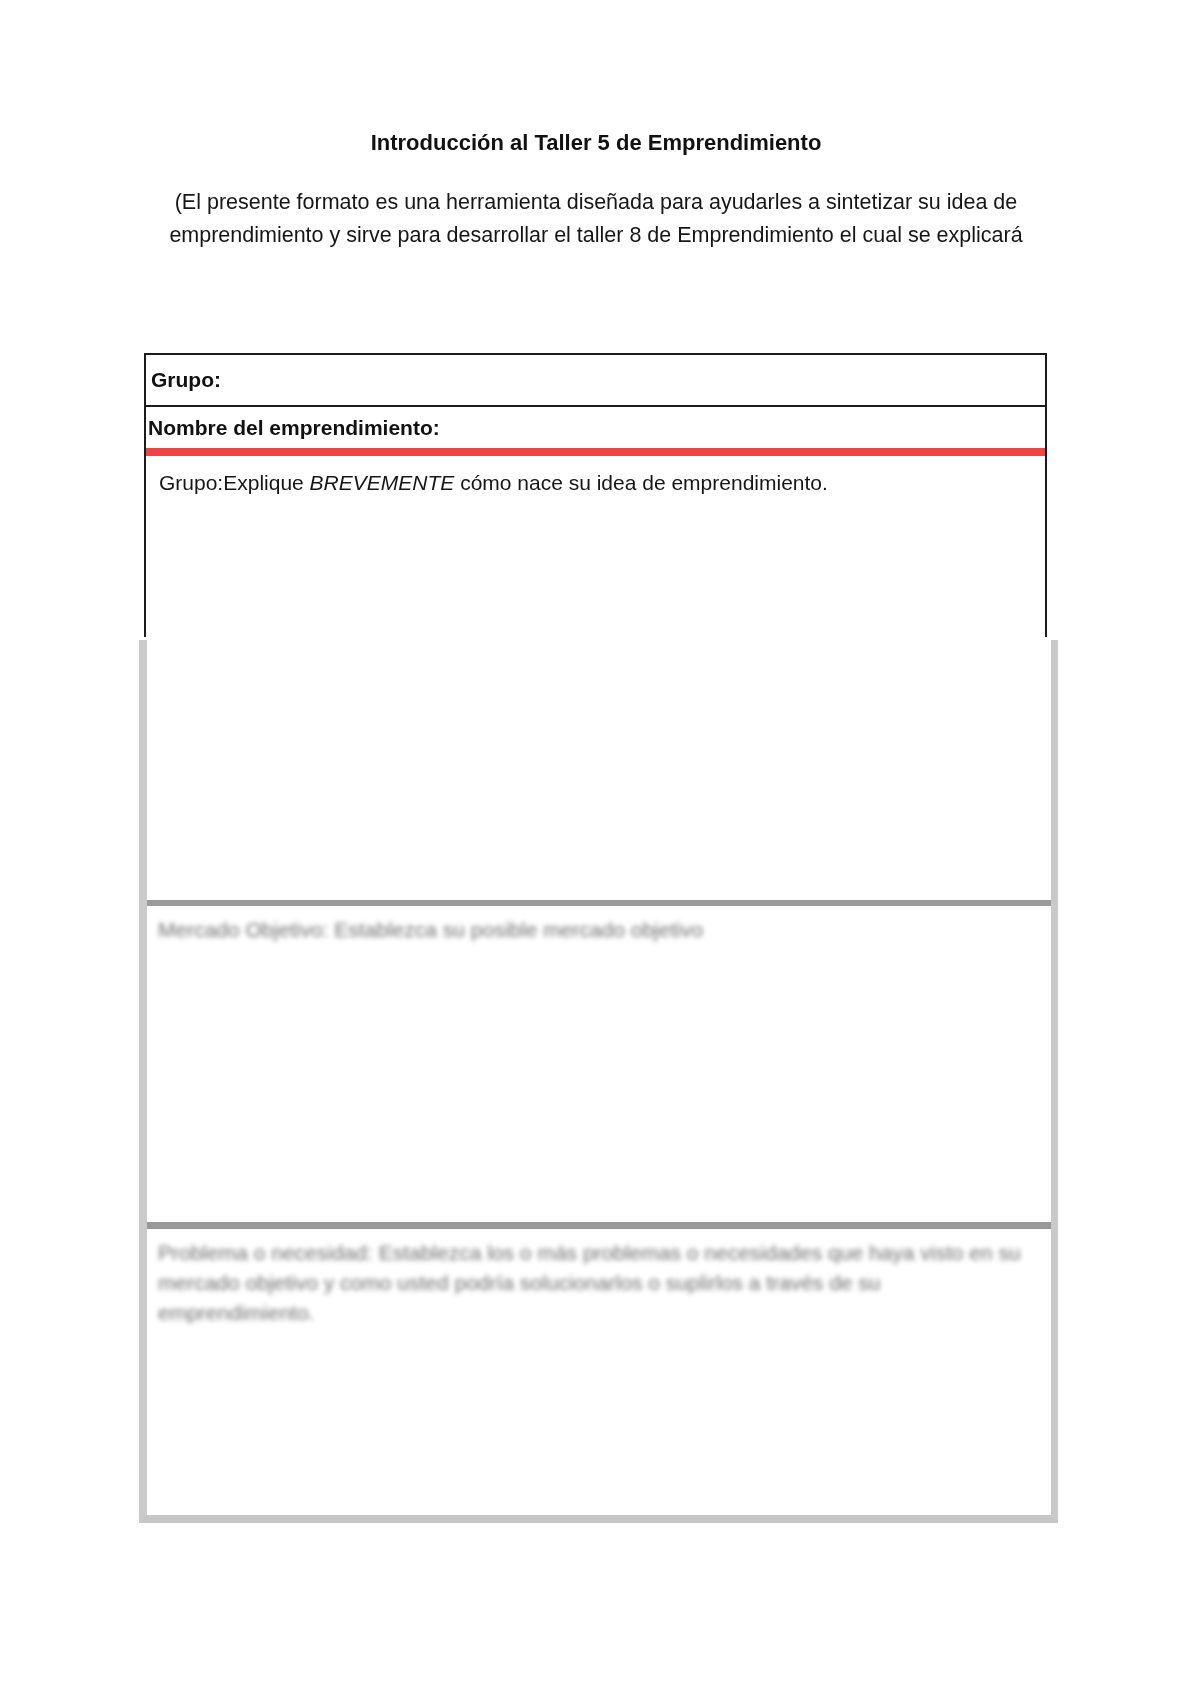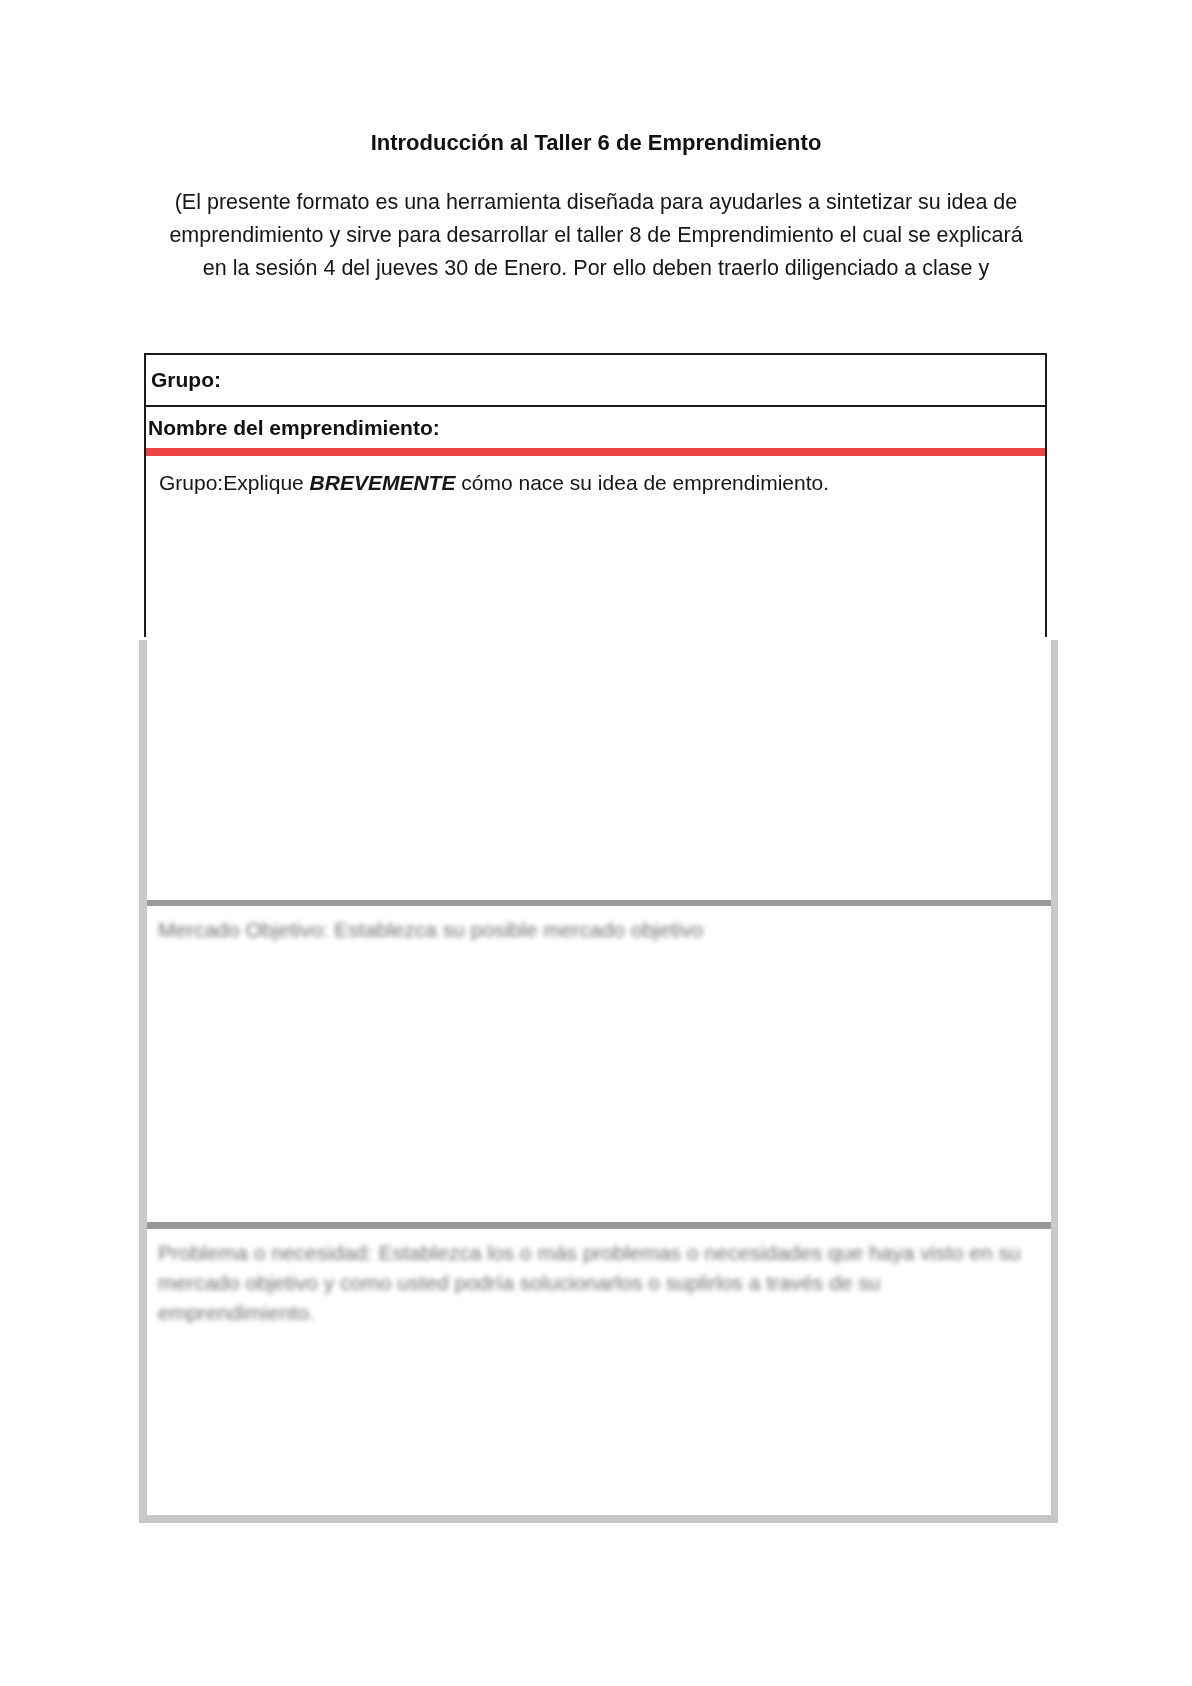--- a/index.html
+++ b/index.html
@@ -81,21 +81,21 @@
     font-weight: bold;
     color: #111111;
   }
   .cell-text {
     font-size: 21px;
     font-weight: normal;
     color: #161616;
     line-height: 30px;
   }
   .emph {
-    font-weight: bold;
+    font-weight: normal;
     font-style: italic;
   }
 
   
   .blur-table {
     position: absolute;
     left: 139px;
     top: 640px;
     width: 904px;               
     height: 875px;
@@ -131,26 +131,25 @@
     max-width: 885px;
     filter: blur(2.6px) contrast(1.05);
     user-select: none;
   }
 </style>
 </head>
 <body>
 
 <div class="page">
 
-  <h1 class="doc-title">Introducción al Taller 6 de Emprendimiento</h1>
+  <h1 class="doc-title">Introducción al Taller 5 de Emprendimiento</h1>
 
   <p class="intro">
     <span class="intro-line">(El presente formato es una herramienta diseñada para ayudarles a sintetizar su idea de</span>
     <span class="intro-line">emprendimiento y sirve para desarrollar el taller 8 de Emprendimiento el cual se explicará</span>
-    <span class="intro-line">en la sesión 4 del jueves 30 de Enero. Por ello deben traerlo diligenciado a clase y</span>
   </p>
 
   <div class="sharp-table">
     <div class="row row-grupo">
       <span class="cell-label">Grupo:</span>
     </div>
     <div class="row row-nombre">
       <span class="cell-label">Nombre del emprendimiento:</span>
     </div>
     <div class="row row-origen">

